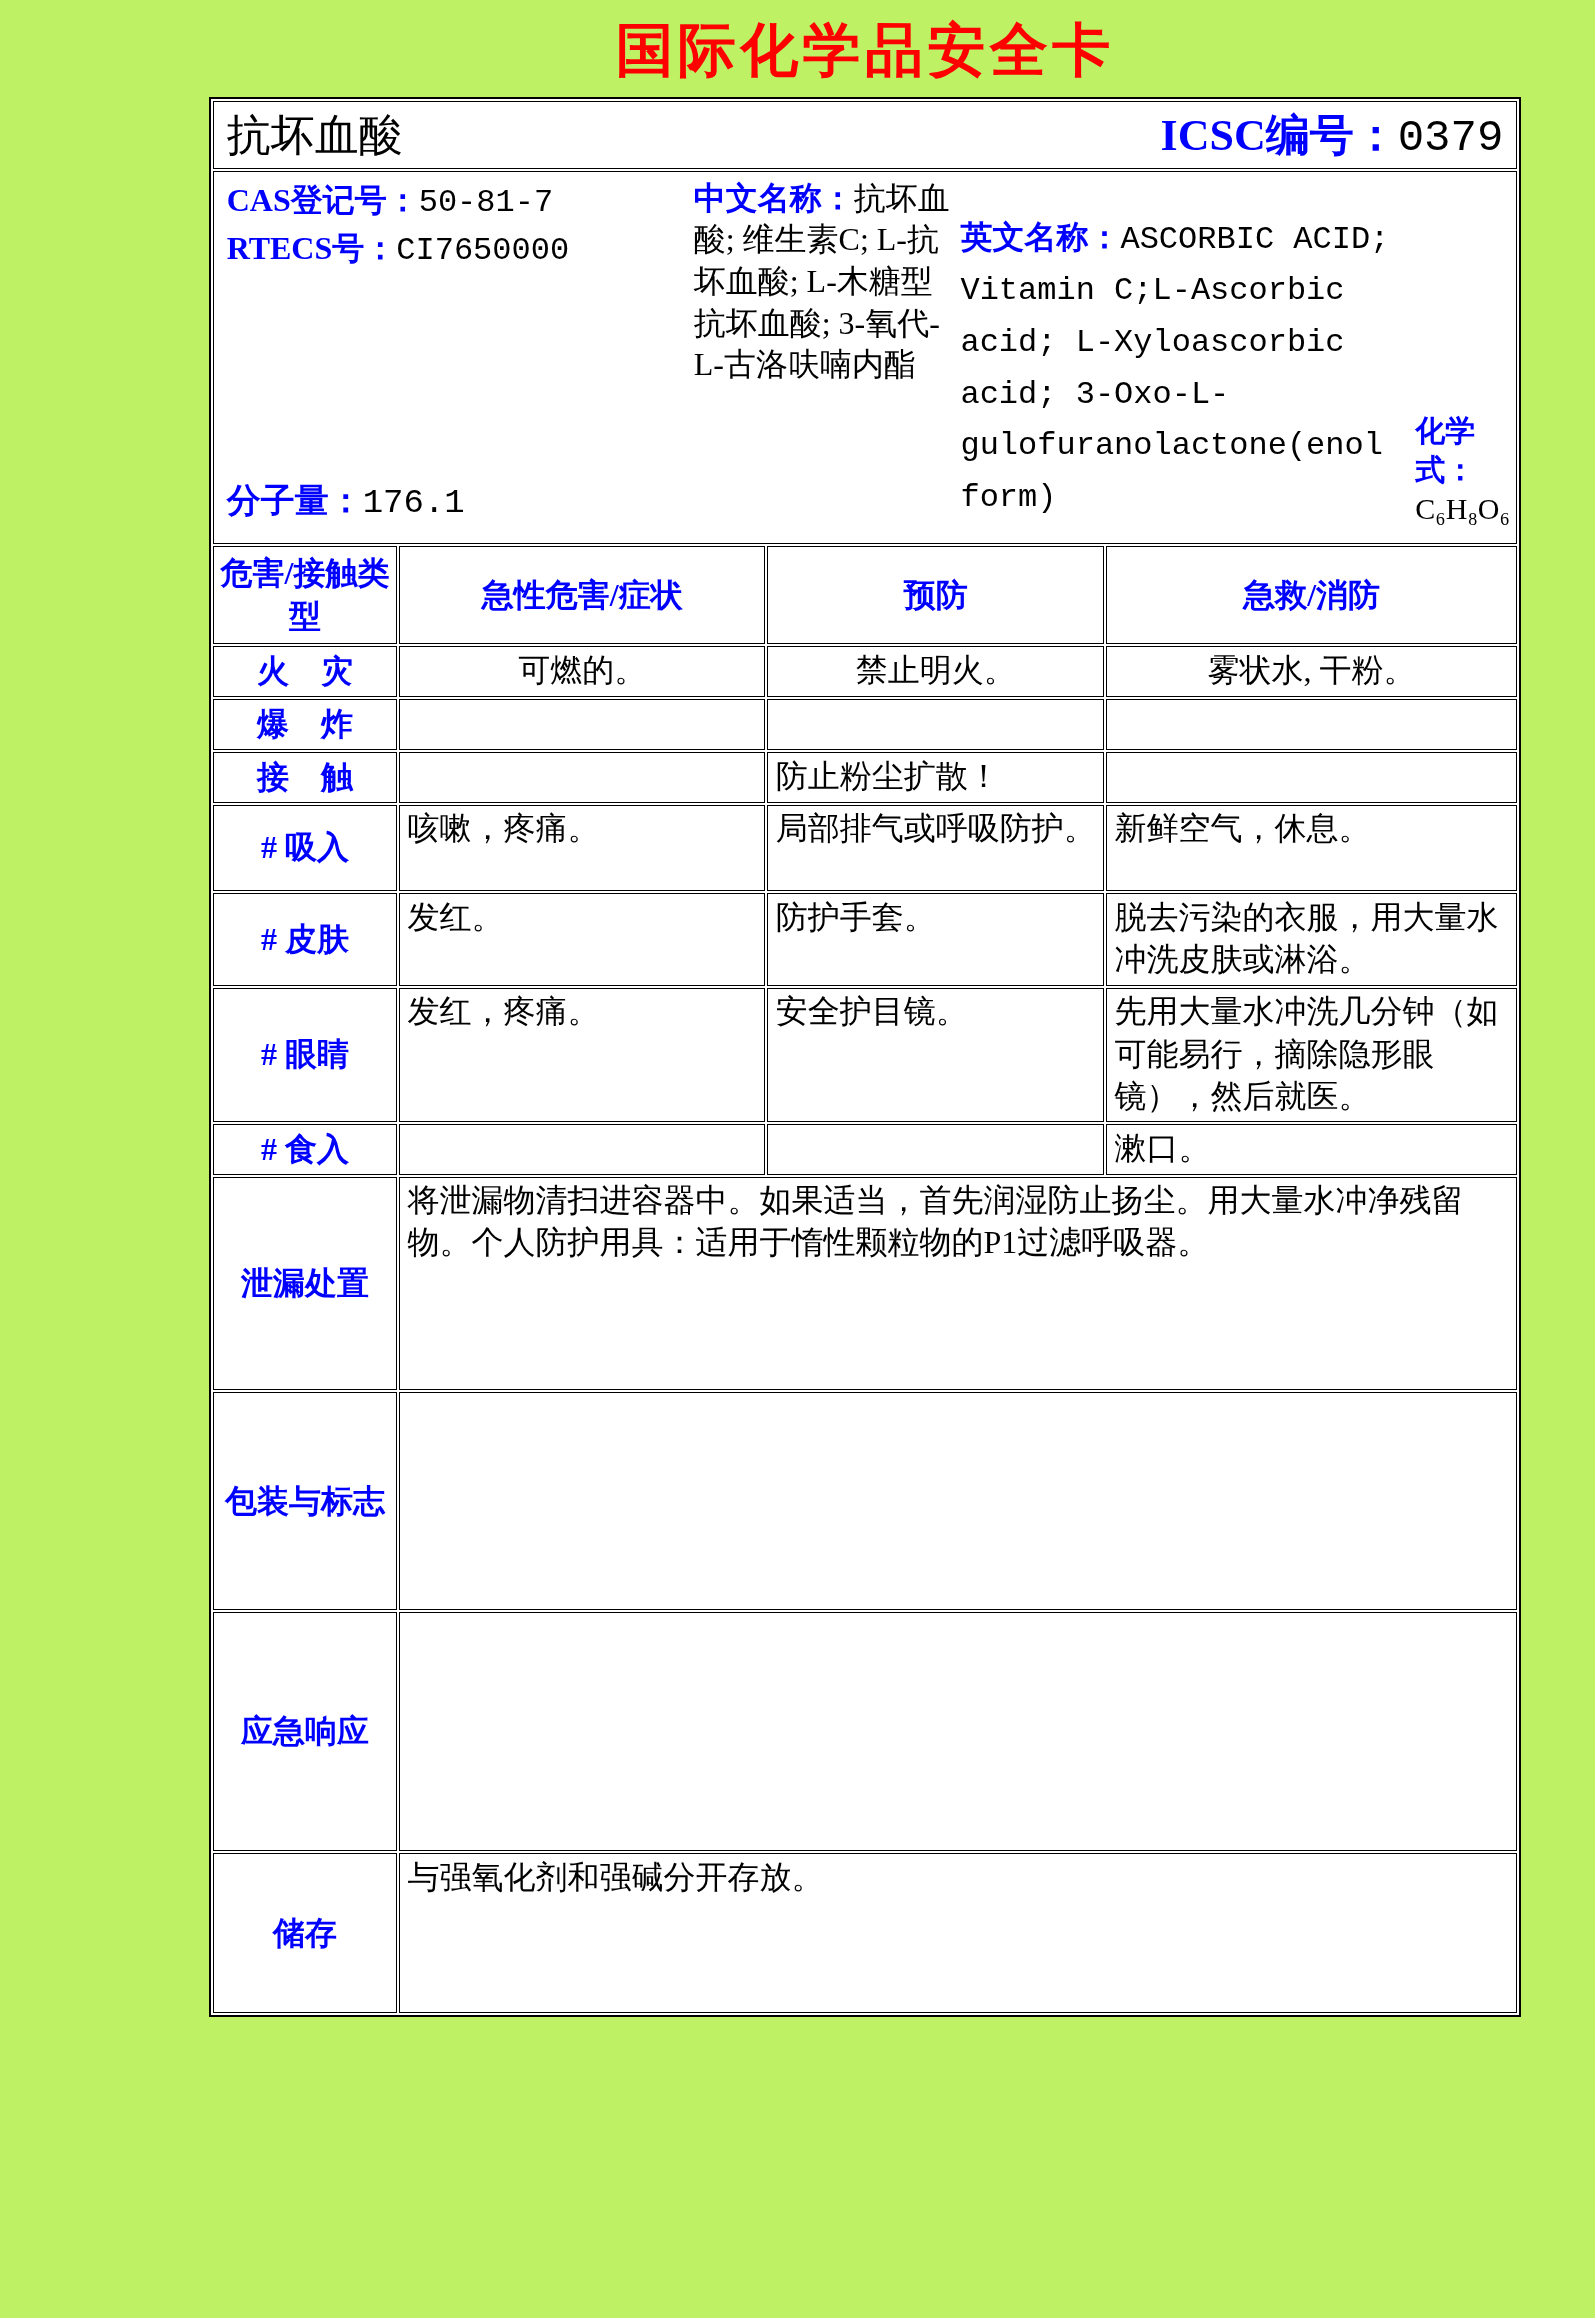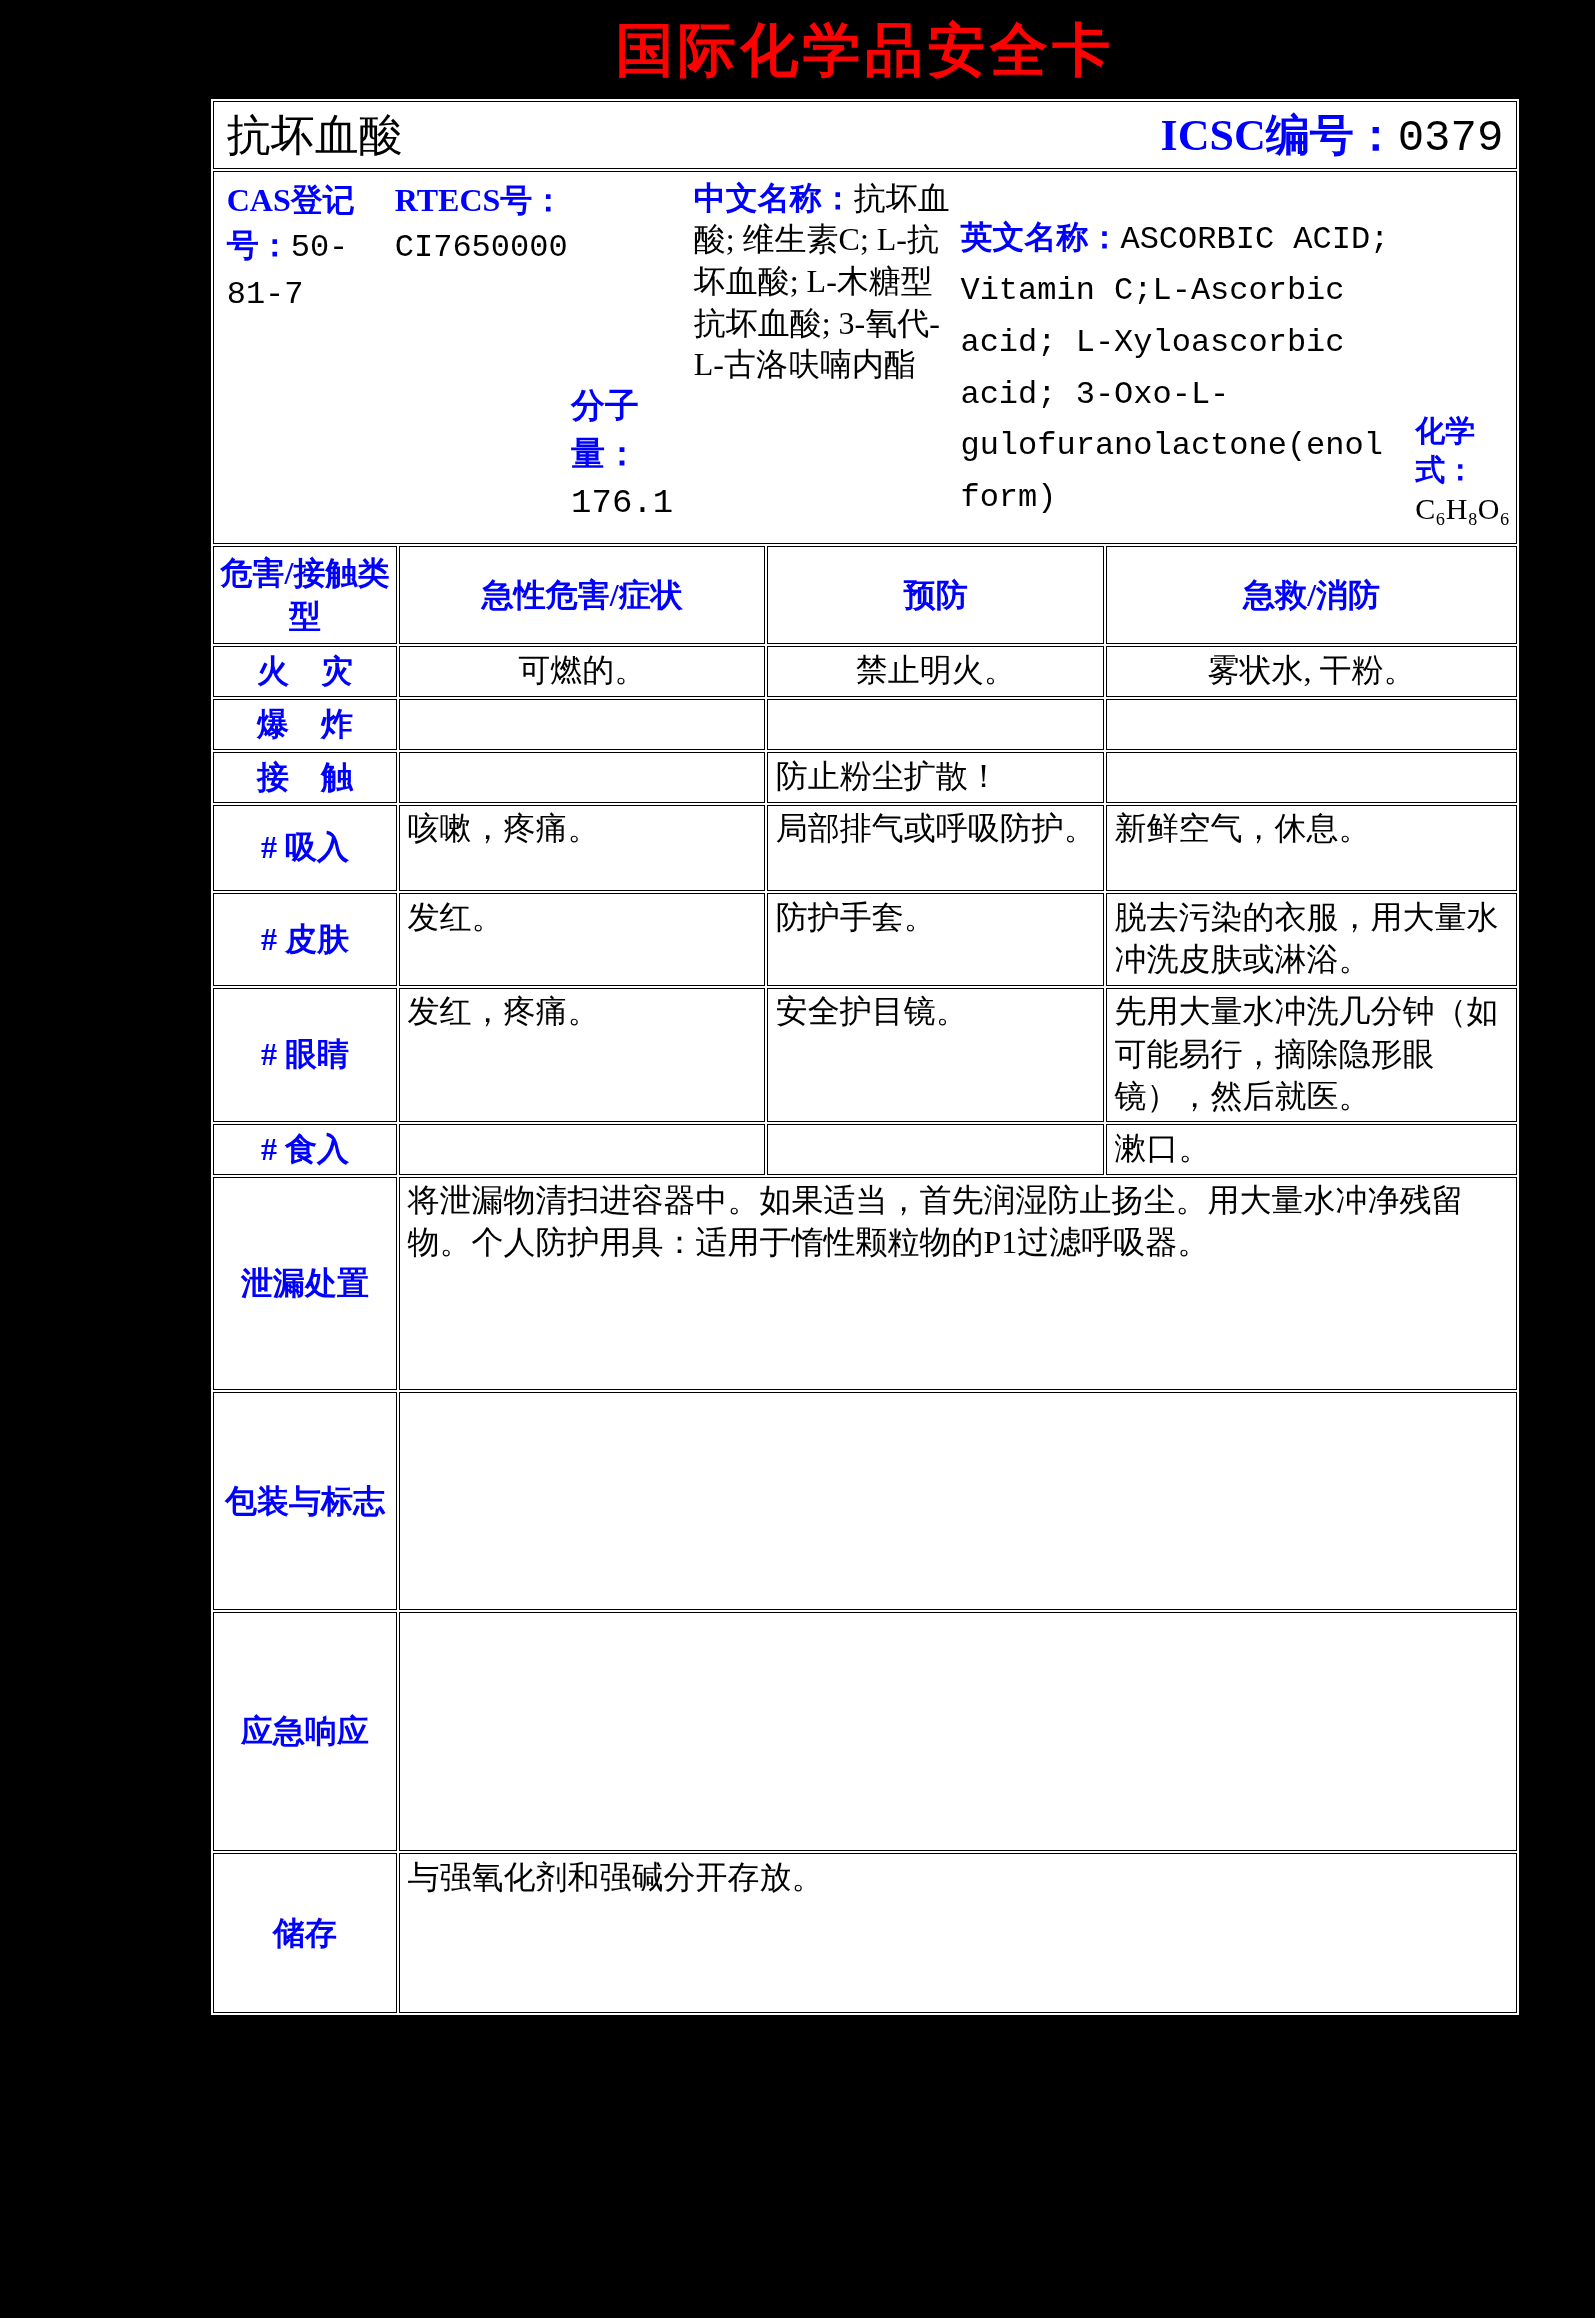--- a/index.html
+++ b/index.html
@@ -1,20 +1,20 @@
 <!DOCTYPE html>
 <html style="font-size:11.7px"><head>
 <meta charset="utf-8">
 <style>
   html,body{margin:0;padding:0;background:#ffffff;}
   .page{
     position:relative;
     width:1595px;
     height:2319px;
-    background:#000000;
+    background:#bef264;
     font-family:"Liberation Serif","DejaVu Serif",serif;
     color:#000000;
     overflow:hidden;
   }
   .card{
     position:absolute;
     left:209px;
     top:19px;
     width:1312px;
   }
@@ -80,21 +80,21 @@
   .name-row-inner{
     display:flex;justify-content:space-between;align-items:center;
     padding:0 11.7px;font-size:44px;
   }
   .info-inner{
     display:flex;align-items:stretch;height:369px;
     padding:4.4px 0 7.3px 11.7px;box-sizing:border-box;
   }
   .info-left{
     width:467px;flex:0 0 467px;
-    display:flex;flex-direction:row;
+    display:flex;flex-direction:column;
     font-size:32px;line-height:1.4;
   }
   .info-right{
     flex:1 1 auto;
     display:flex;flex-direction:row;
     font-size:32px;line-height:1.3;
     padding-right:5px;
   }
   .en-para{line-height:1.55;margin-top:35px;}
   .bottom-line{margin-top:auto;padding-bottom:7.3px;font-size:34px;}

